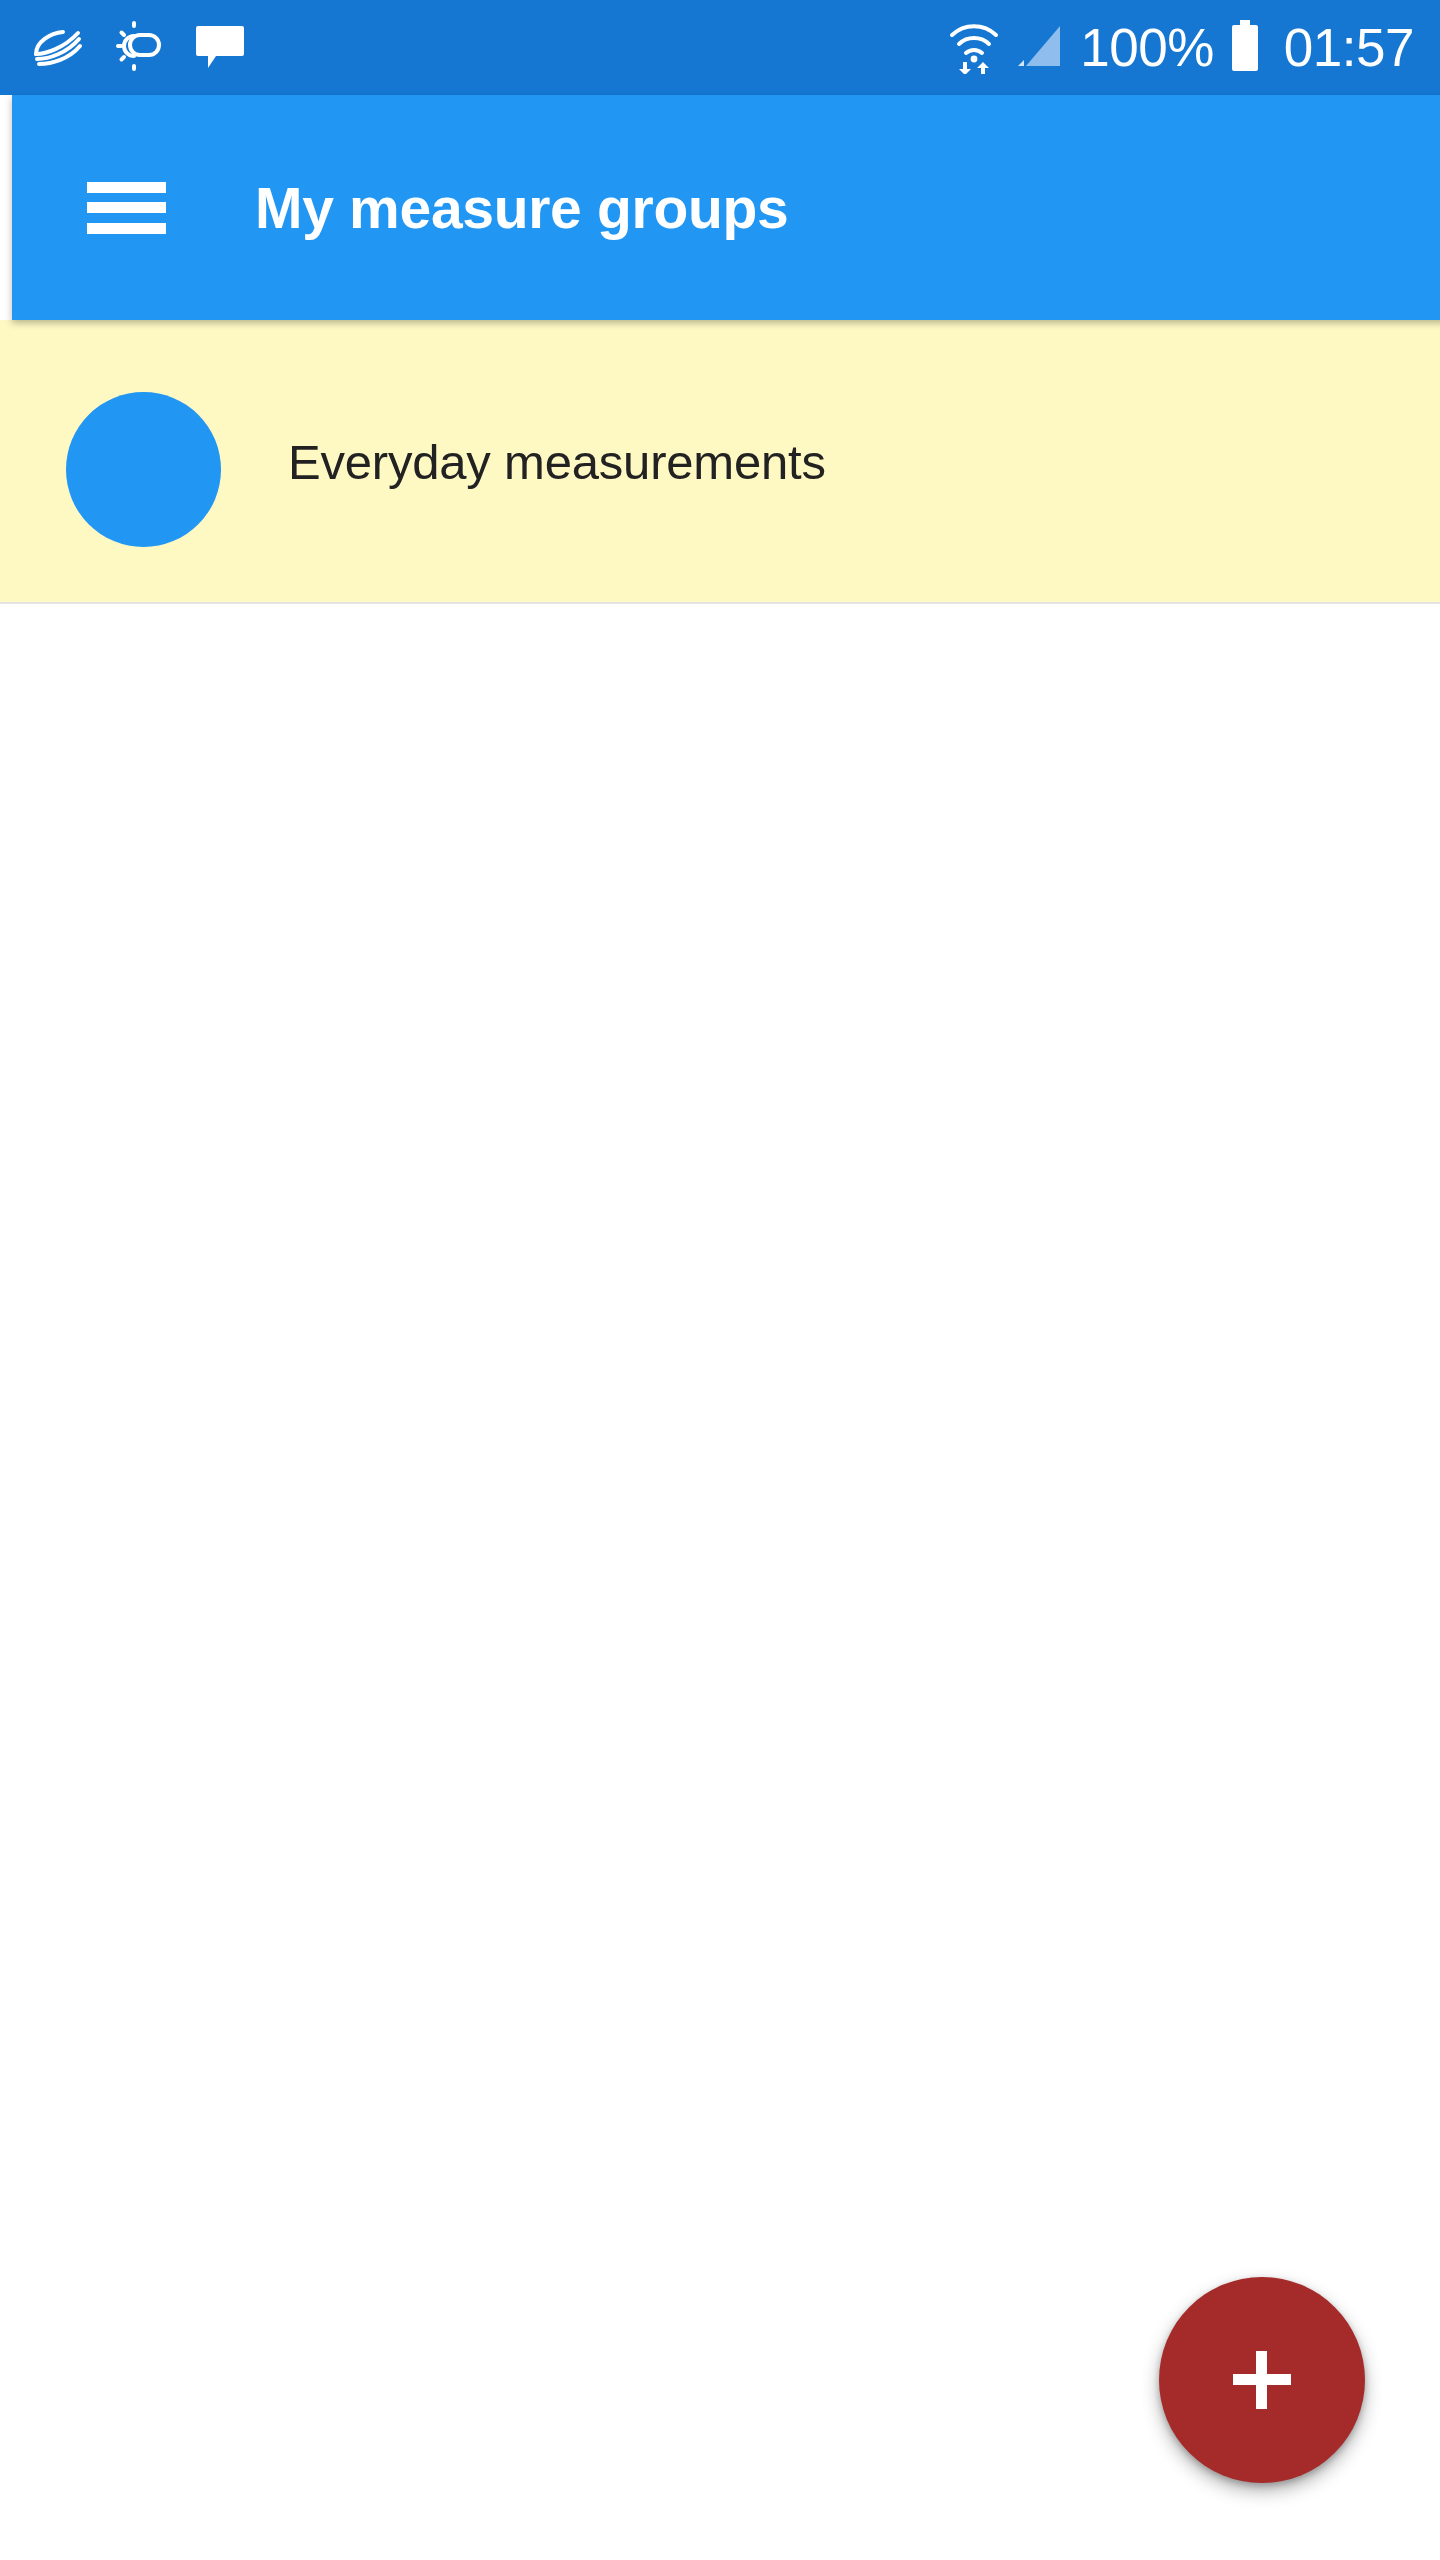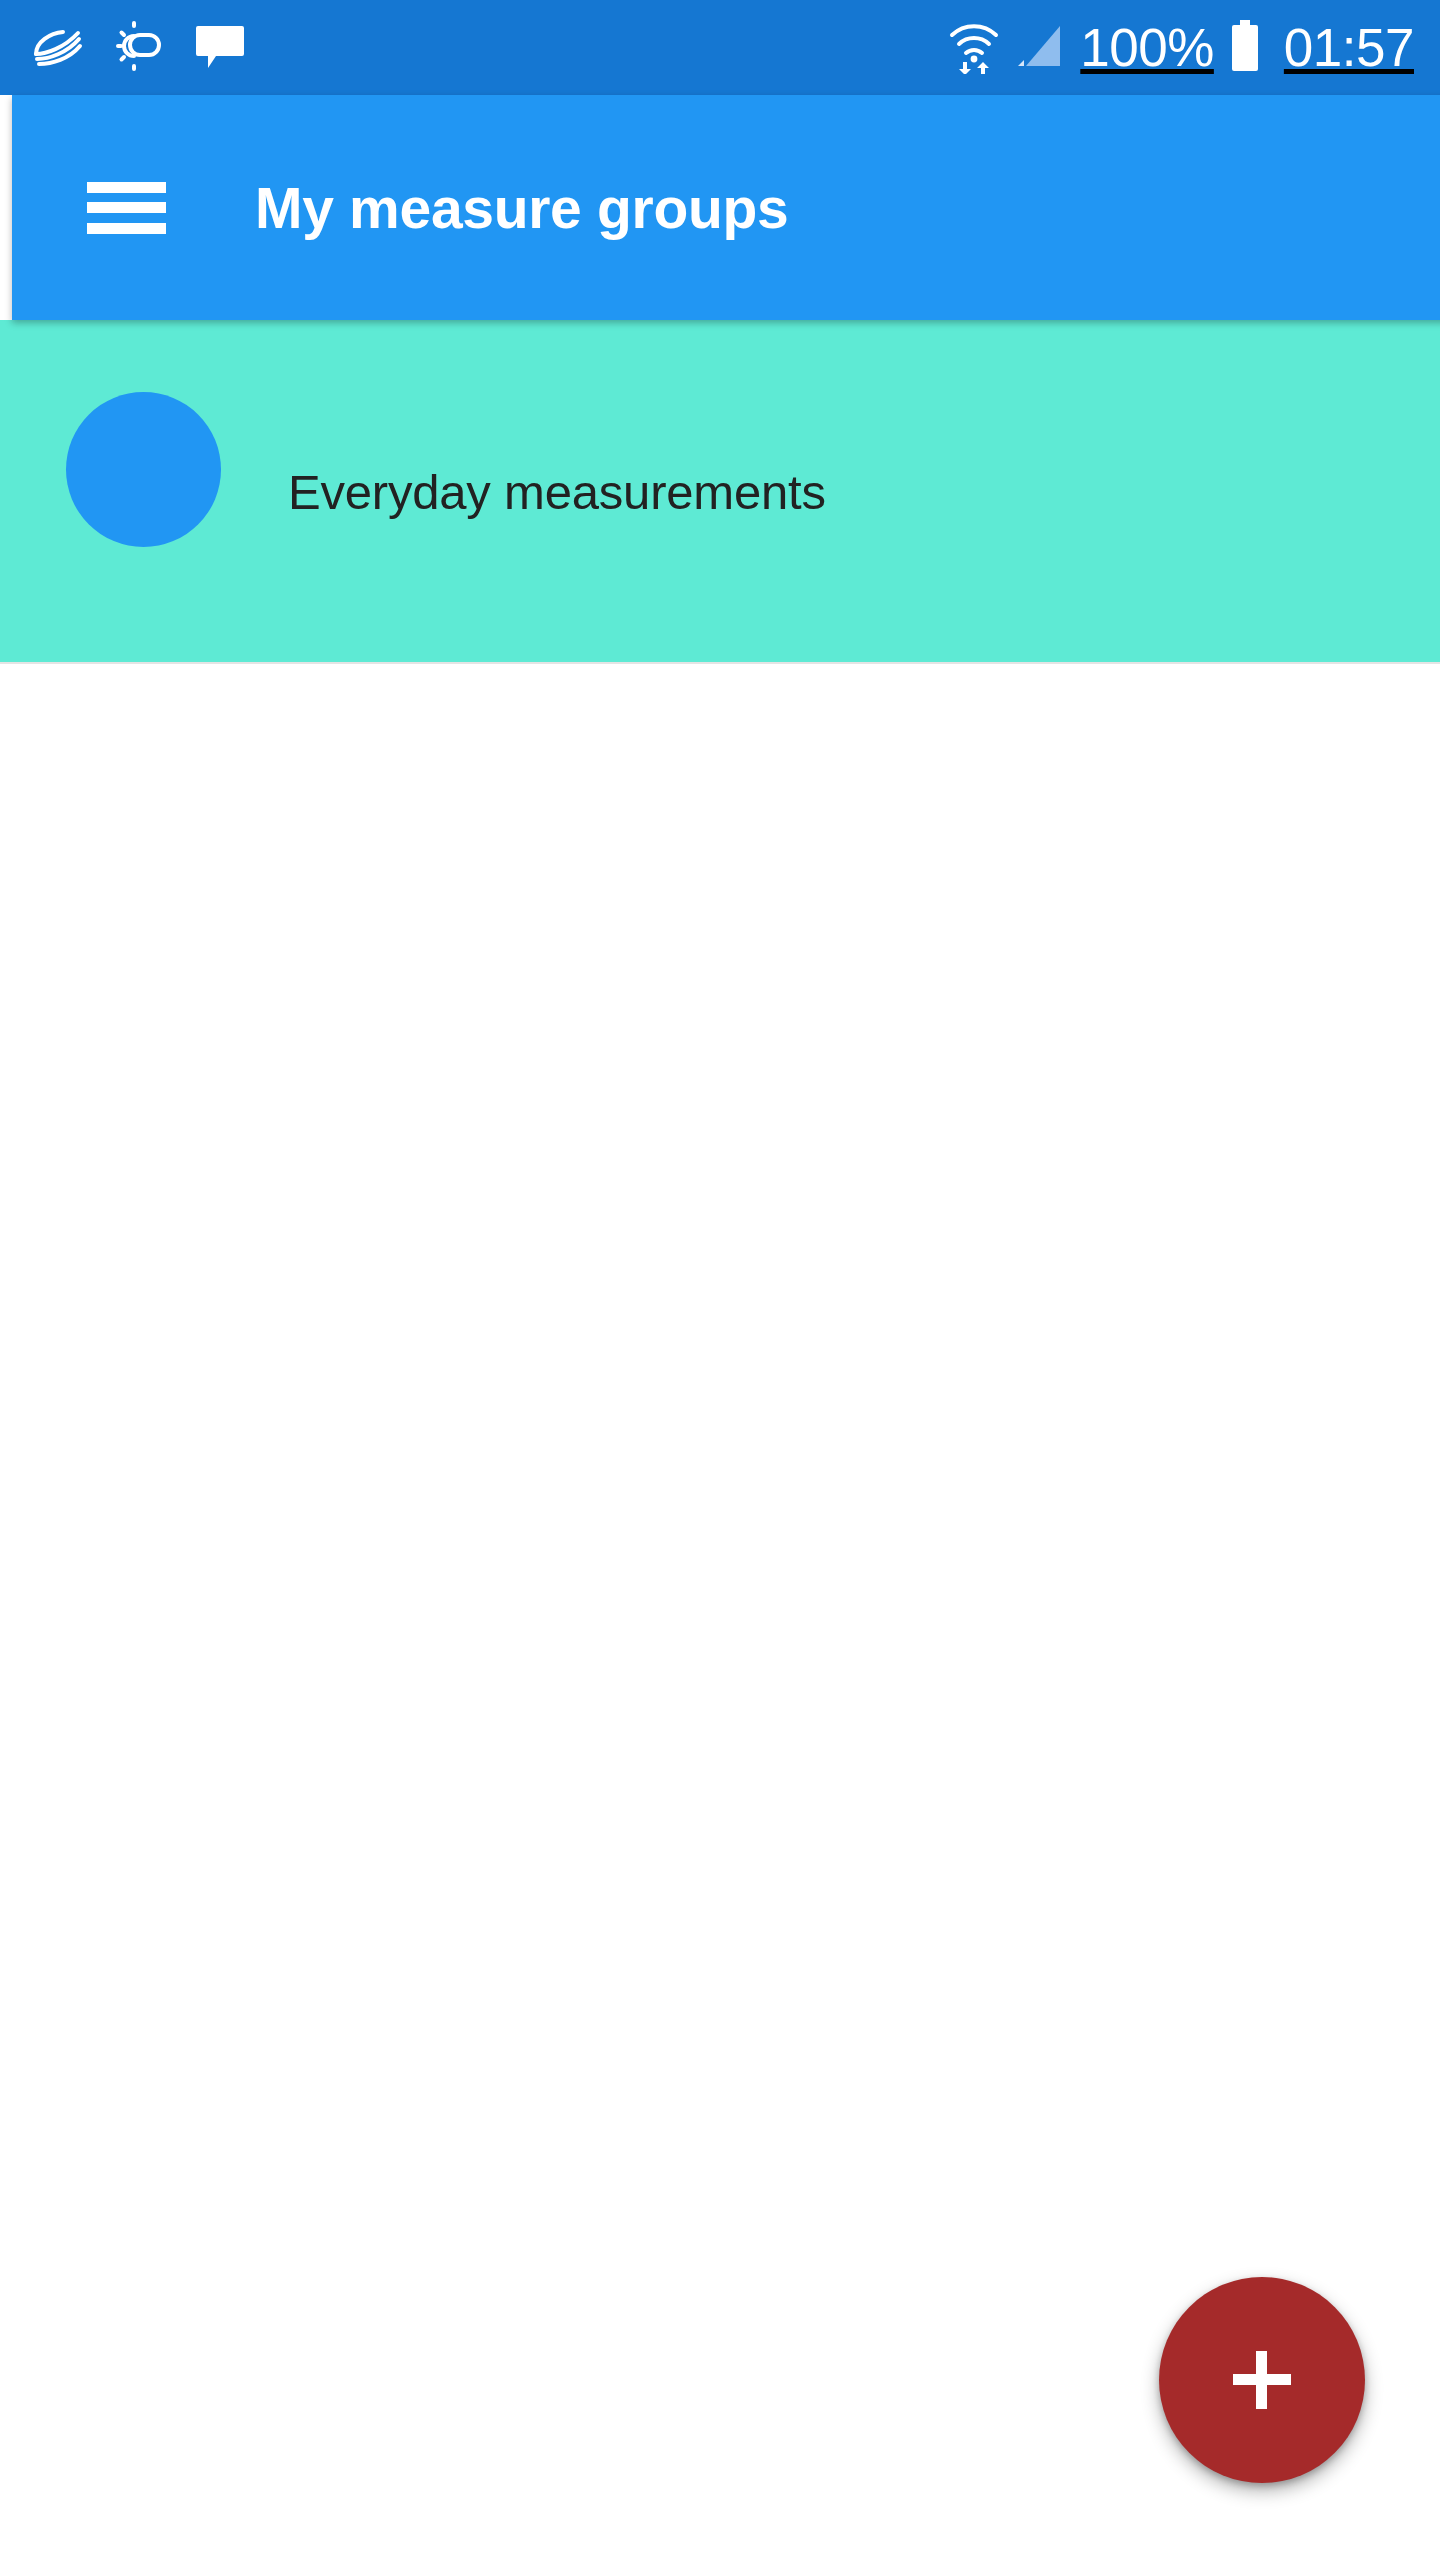--- a/index.html
+++ b/index.html
@@ -36,21 +36,20 @@
   }
   .status-left {
     display: flex;
     align-items: center;
     gap: 26px;
   }
   .status-right {
     display: flex;
     align-items: center;
     gap: 14px;
-    text-decoration: underline;
   }
   .sb-icon { display: block; }
 
   .status-text {
     color: #ffffff;
     font-size: 53px;
     font-weight: 400;
     letter-spacing: -0.5px;
     line-height: 1;
     white-space: nowrap;
@@ -111,22 +110,22 @@
   
   .list {
     position: absolute;
     top: 320px;
     left: 0;
     width: 1440px;
   }
   .list-item {
     position: relative;
     width: 1440px;
-    height: 344px;
-    background: #5eead4;
+    height: 284px;
+    background: #fef9c3;
     display: flex;
     align-items: center;
     cursor: pointer;
     box-sizing: border-box;
   }
   .avatar {
     position: absolute;
     left: 66px;
     top: 72px;
     width: 155px;

